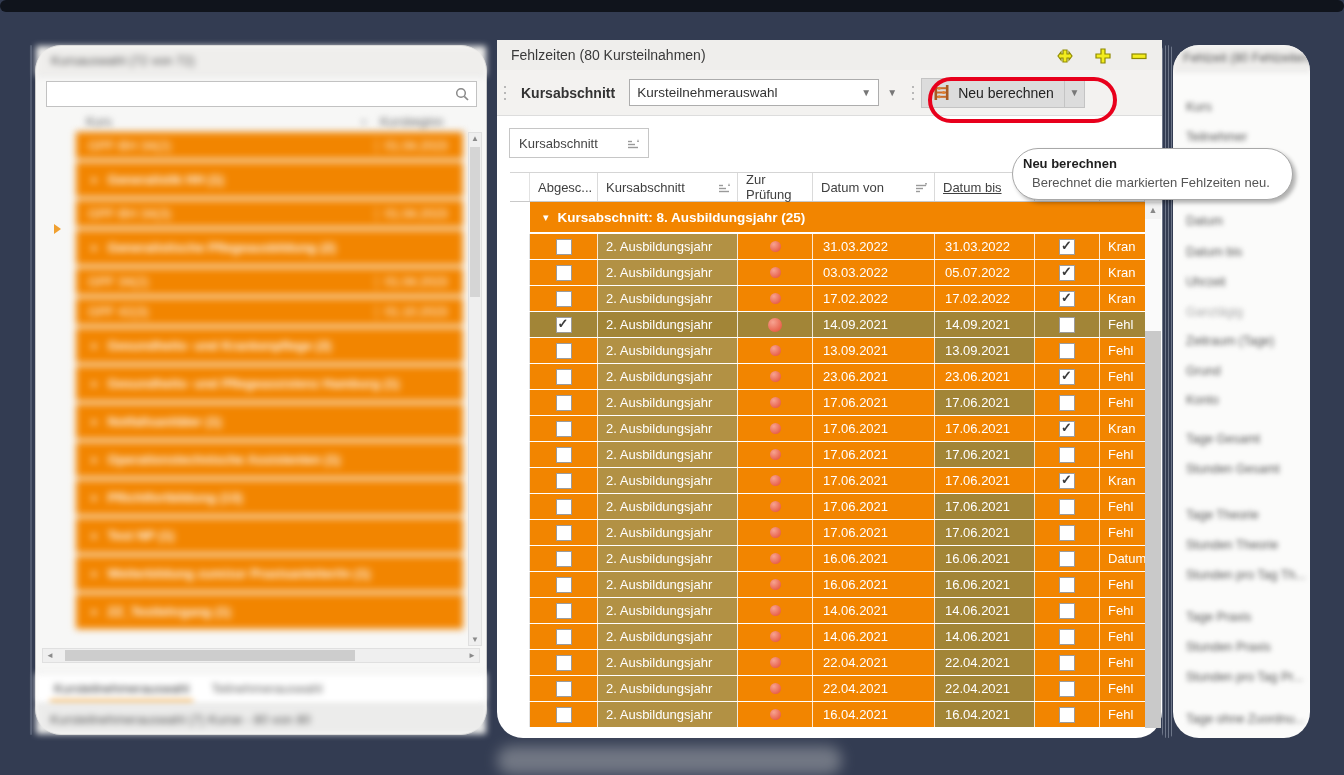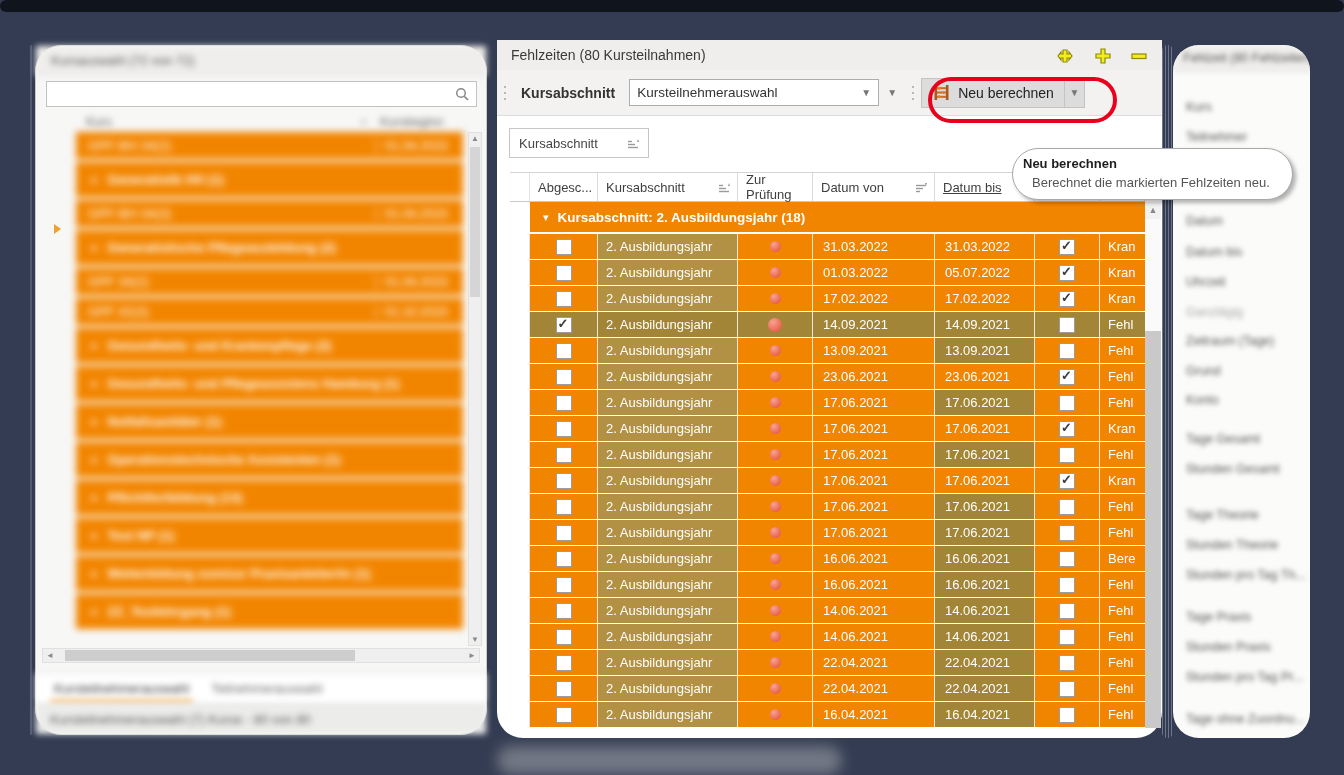--- a/index.html
+++ b/index.html
@@ -310,21 +310,21 @@
       <div class="hcell" style="width: 65px;">
         <span></span>
       </div>
       <div class="hcell" style="width: 45px;">
         <span></span>
       </div>
     </div>
 
   <div class="group-row">
     <span class="gr-caret">▾</span>
-    <span>Kursabschnitt: 2. Ausbildungsjahr (18)</span>
+    <span>Kursabschnitt: 8. Ausbildungsjahr (25)</span>
   </div>
 
   <div class="grid-rows" id="grid-rows">
       <div class="trow">
         <div class="cell ind"></div>
      <div class="cell c-chk" style="width:68px">
           <span class="cb"></span>
         </div>
      <div class="cell c-ka tan" style="width:140px">
           <span>2. Ausbildungsjahr</span>
@@ -343,21 +343,21 @@
         <div class="cell ind"></div>
      <div class="cell c-chk" style="width:68px">
           <span class="cb"></span>
         </div>
      <div class="cell c-ka tan" style="width:140px">
           <span>2. Ausbildungsjahr</span>
         </div>
      <div class="cell c-zp" style="width:75px">
           <span class="dot"></span>
         </div>
-     <div class="cell c-von" style="width:122px">01.03.2022</div>
+     <div class="cell c-von" style="width:122px">03.03.2022</div>
      <div class="cell c-bis" style="width:100px">05.07.2022</div>
      <div class="cell c-f" style="width:65px">
           <span class="cb on"></span>
         </div>
      <div class="cell c-g" style="width:45px">Kran</div>
       </div>
       <div class="trow">
         <div class="cell ind"></div>
      <div class="cell c-chk" style="width:68px">
           <span class="cb"></span>
@@ -546,21 +546,21 @@
           <span>2. Ausbildungsjahr</span>
         </div>
      <div class="cell c-zp" style="width:75px">
           <span class="dot"></span>
         </div>
      <div class="cell c-von" style="width:122px">16.06.2021</div>
      <div class="cell c-bis dark" style="width:100px">16.06.2021</div>
      <div class="cell c-f" style="width:65px">
           <span class="cb"></span>
         </div>
-     <div class="cell c-g" style="width:45px">Bere</div>
+     <div class="cell c-g" style="width:45px">Datum</div>
       </div>
       <div class="trow">
         <div class="cell ind"></div>
      <div class="cell c-chk" style="width:68px">
           <span class="cb"></span>
         </div>
      <div class="cell c-ka tan" style="width:140px">
           <span>2. Ausbildungsjahr</span>
         </div>
      <div class="cell c-zp" style="width:75px">

